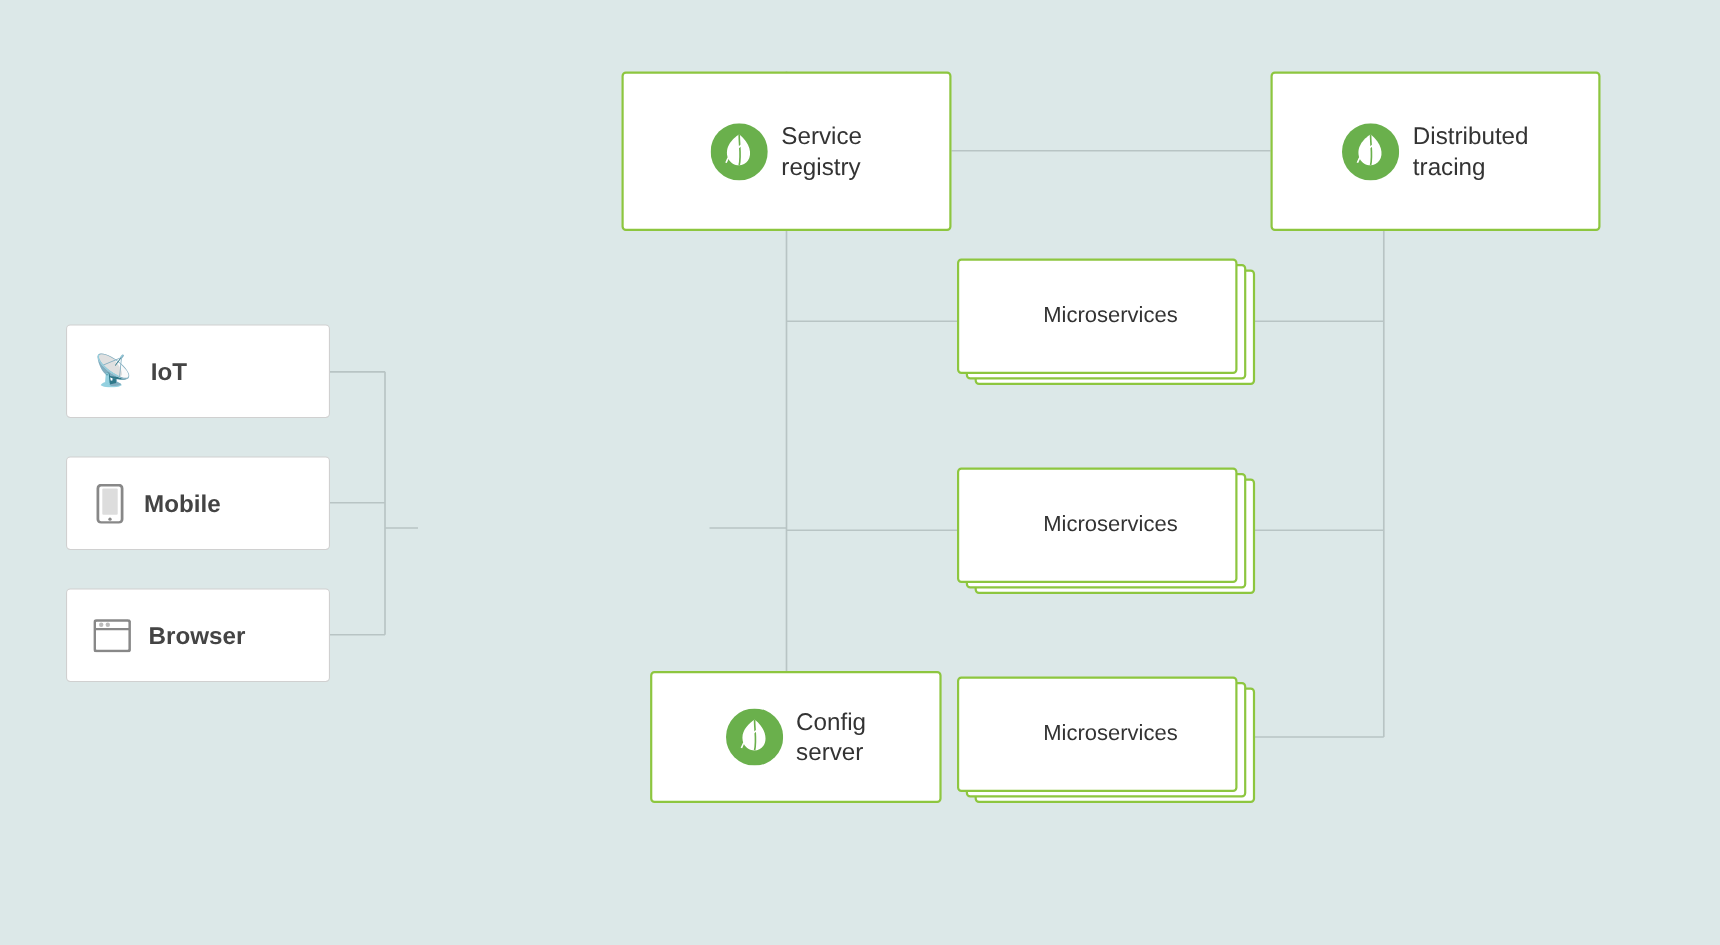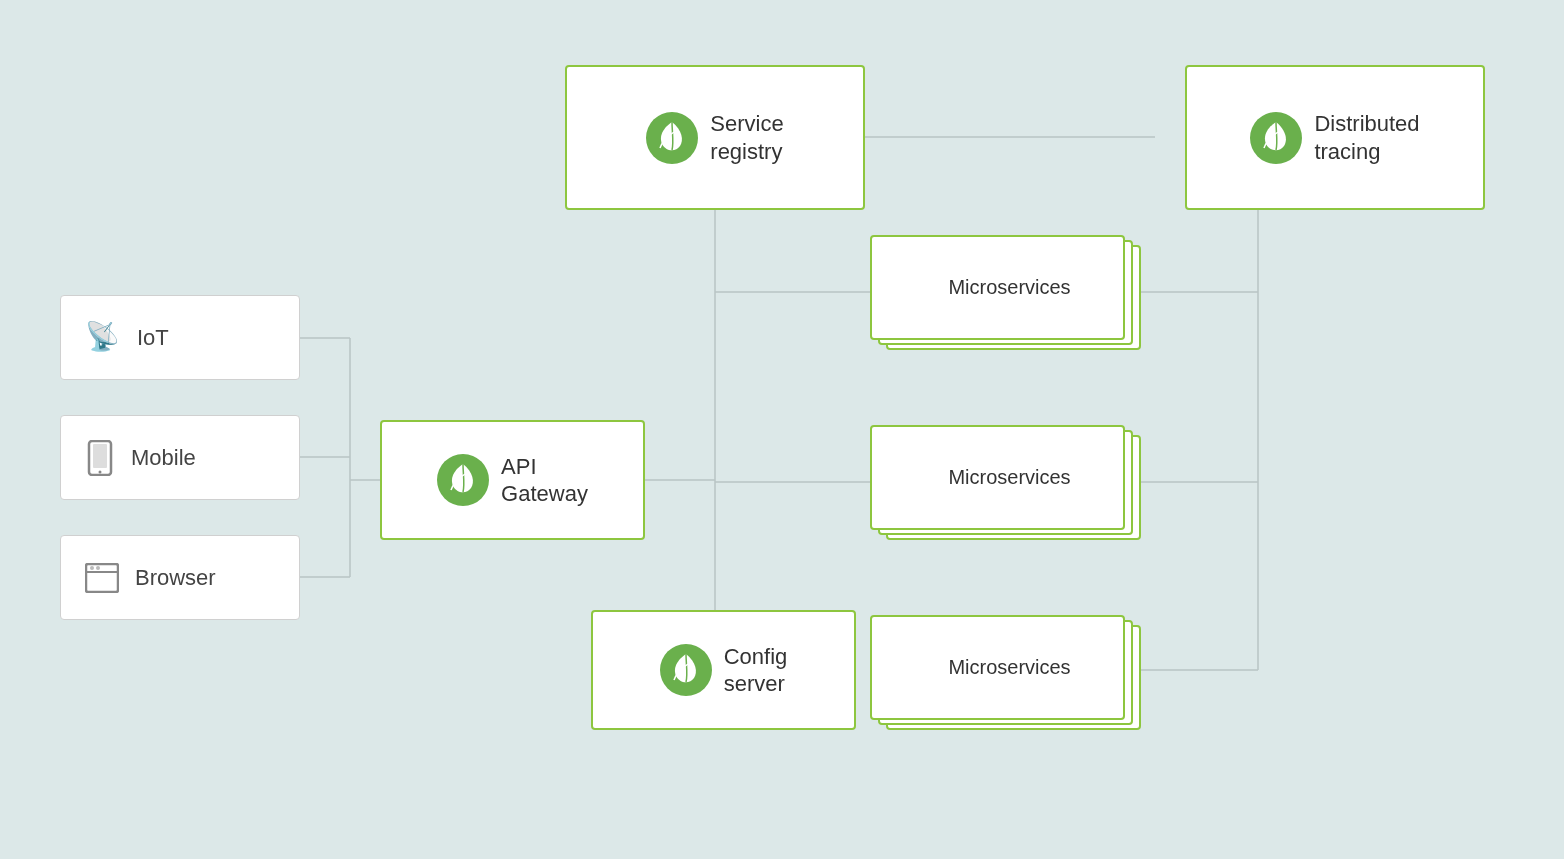--- a/index.html
+++ b/index.html
@@ -63,21 +63,21 @@
       border-radius: 4px;
       display: flex;
       align-items: center;
       gap: 16px;
       padding: 0 24px;
     }
 
     .client-label {
       font-size: 22px;
       color: #444;
-      font-weight: 400;
+      font-weight: 700;
     }
 
     
     .ms-stack {
       position: absolute;
     }
 
     .ms-label {
       font-size: 20px;
       font-weight: 500;
@@ -129,41 +129,31 @@
     <svg class="spring-icon" viewBox="0 0 52 52">
       <circle cx="26" cy="26" r="26" fill="#6ab04c"></circle>
       <path d="M26 10 C20 14 12 22 16 32 C20 40 30 40 34 34 C38 28 36 18 26 10Z" fill="white"></path>
       <path d="M26 10 C26 20 28 30 26 38" stroke="#6ab04c" stroke-width="1.5" fill="none"></path>
       <path d="M14 36 C16 30 22 24 28 20" stroke="white" stroke-width="1.5" fill="none"></path>
     </svg>
     <span class="box-label" style="white-space:pre-line;">Service
 registry</span>
   </div>
 
-  <div class="box" style="left:1185px; top:65px; width:300px; height:145px;">
+  <div class="box" style="left:1155px; top:65px; width:300px; height:145px;">
     <svg class="spring-icon" viewBox="0 0 52 52">
       <circle cx="26" cy="26" r="26" fill="#6ab04c"></circle>
       <path d="M26 10 C20 14 12 22 16 32 C20 40 30 40 34 34 C38 28 36 18 26 10Z" fill="white"></path>
       <path d="M26 10 C26 20 28 30 26 38" stroke="#6ab04c" stroke-width="1.5" fill="none"></path>
       <path d="M14 36 C16 30 22 24 28 20" stroke="white" stroke-width="1.5" fill="none"></path>
     </svg>
     <span class="box-label" style="white-space:pre-line;">Distributed
 tracing</span>
   </div>
 
-  <div class="box" style="left:380px; top:420px; width:265px; height:120px;">
-    <svg class="spring-icon" viewBox="0 0 52 52">
-      <circle cx="26" cy="26" r="26" fill="#6ab04c"></circle>
-      <path d="M26 10 C20 14 12 22 16 32 C20 40 30 40 34 34 C38 28 36 18 26 10Z" fill="white"></path>
-      <path d="M26 10 C26 20 28 30 26 38" stroke="#6ab04c" stroke-width="1.5" fill="none"></path>
-      <path d="M14 36 C16 30 22 24 28 20" stroke="white" stroke-width="1.5" fill="none"></path>
-    </svg>
-    <span class="box-label" style="white-space:pre-line;">API
-Gateway</span>
-  </div>
 
   <div class="box" style="left:591px; top:610px; width:265px; height:120px;">
     <svg class="spring-icon" viewBox="0 0 52 52">
       <circle cx="26" cy="26" r="26" fill="#6ab04c"></circle>
       <path d="M26 10 C20 14 12 22 16 32 C20 40 30 40 34 34 C38 28 36 18 26 10Z" fill="white"></path>
       <path d="M26 10 C26 20 28 30 26 38" stroke="#6ab04c" stroke-width="1.5" fill="none"></path>
       <path d="M14 36 C16 30 22 24 28 20" stroke="white" stroke-width="1.5" fill="none"></path>
     </svg>
     <span class="box-label" style="white-space:pre-line;">Config
 server</span>

